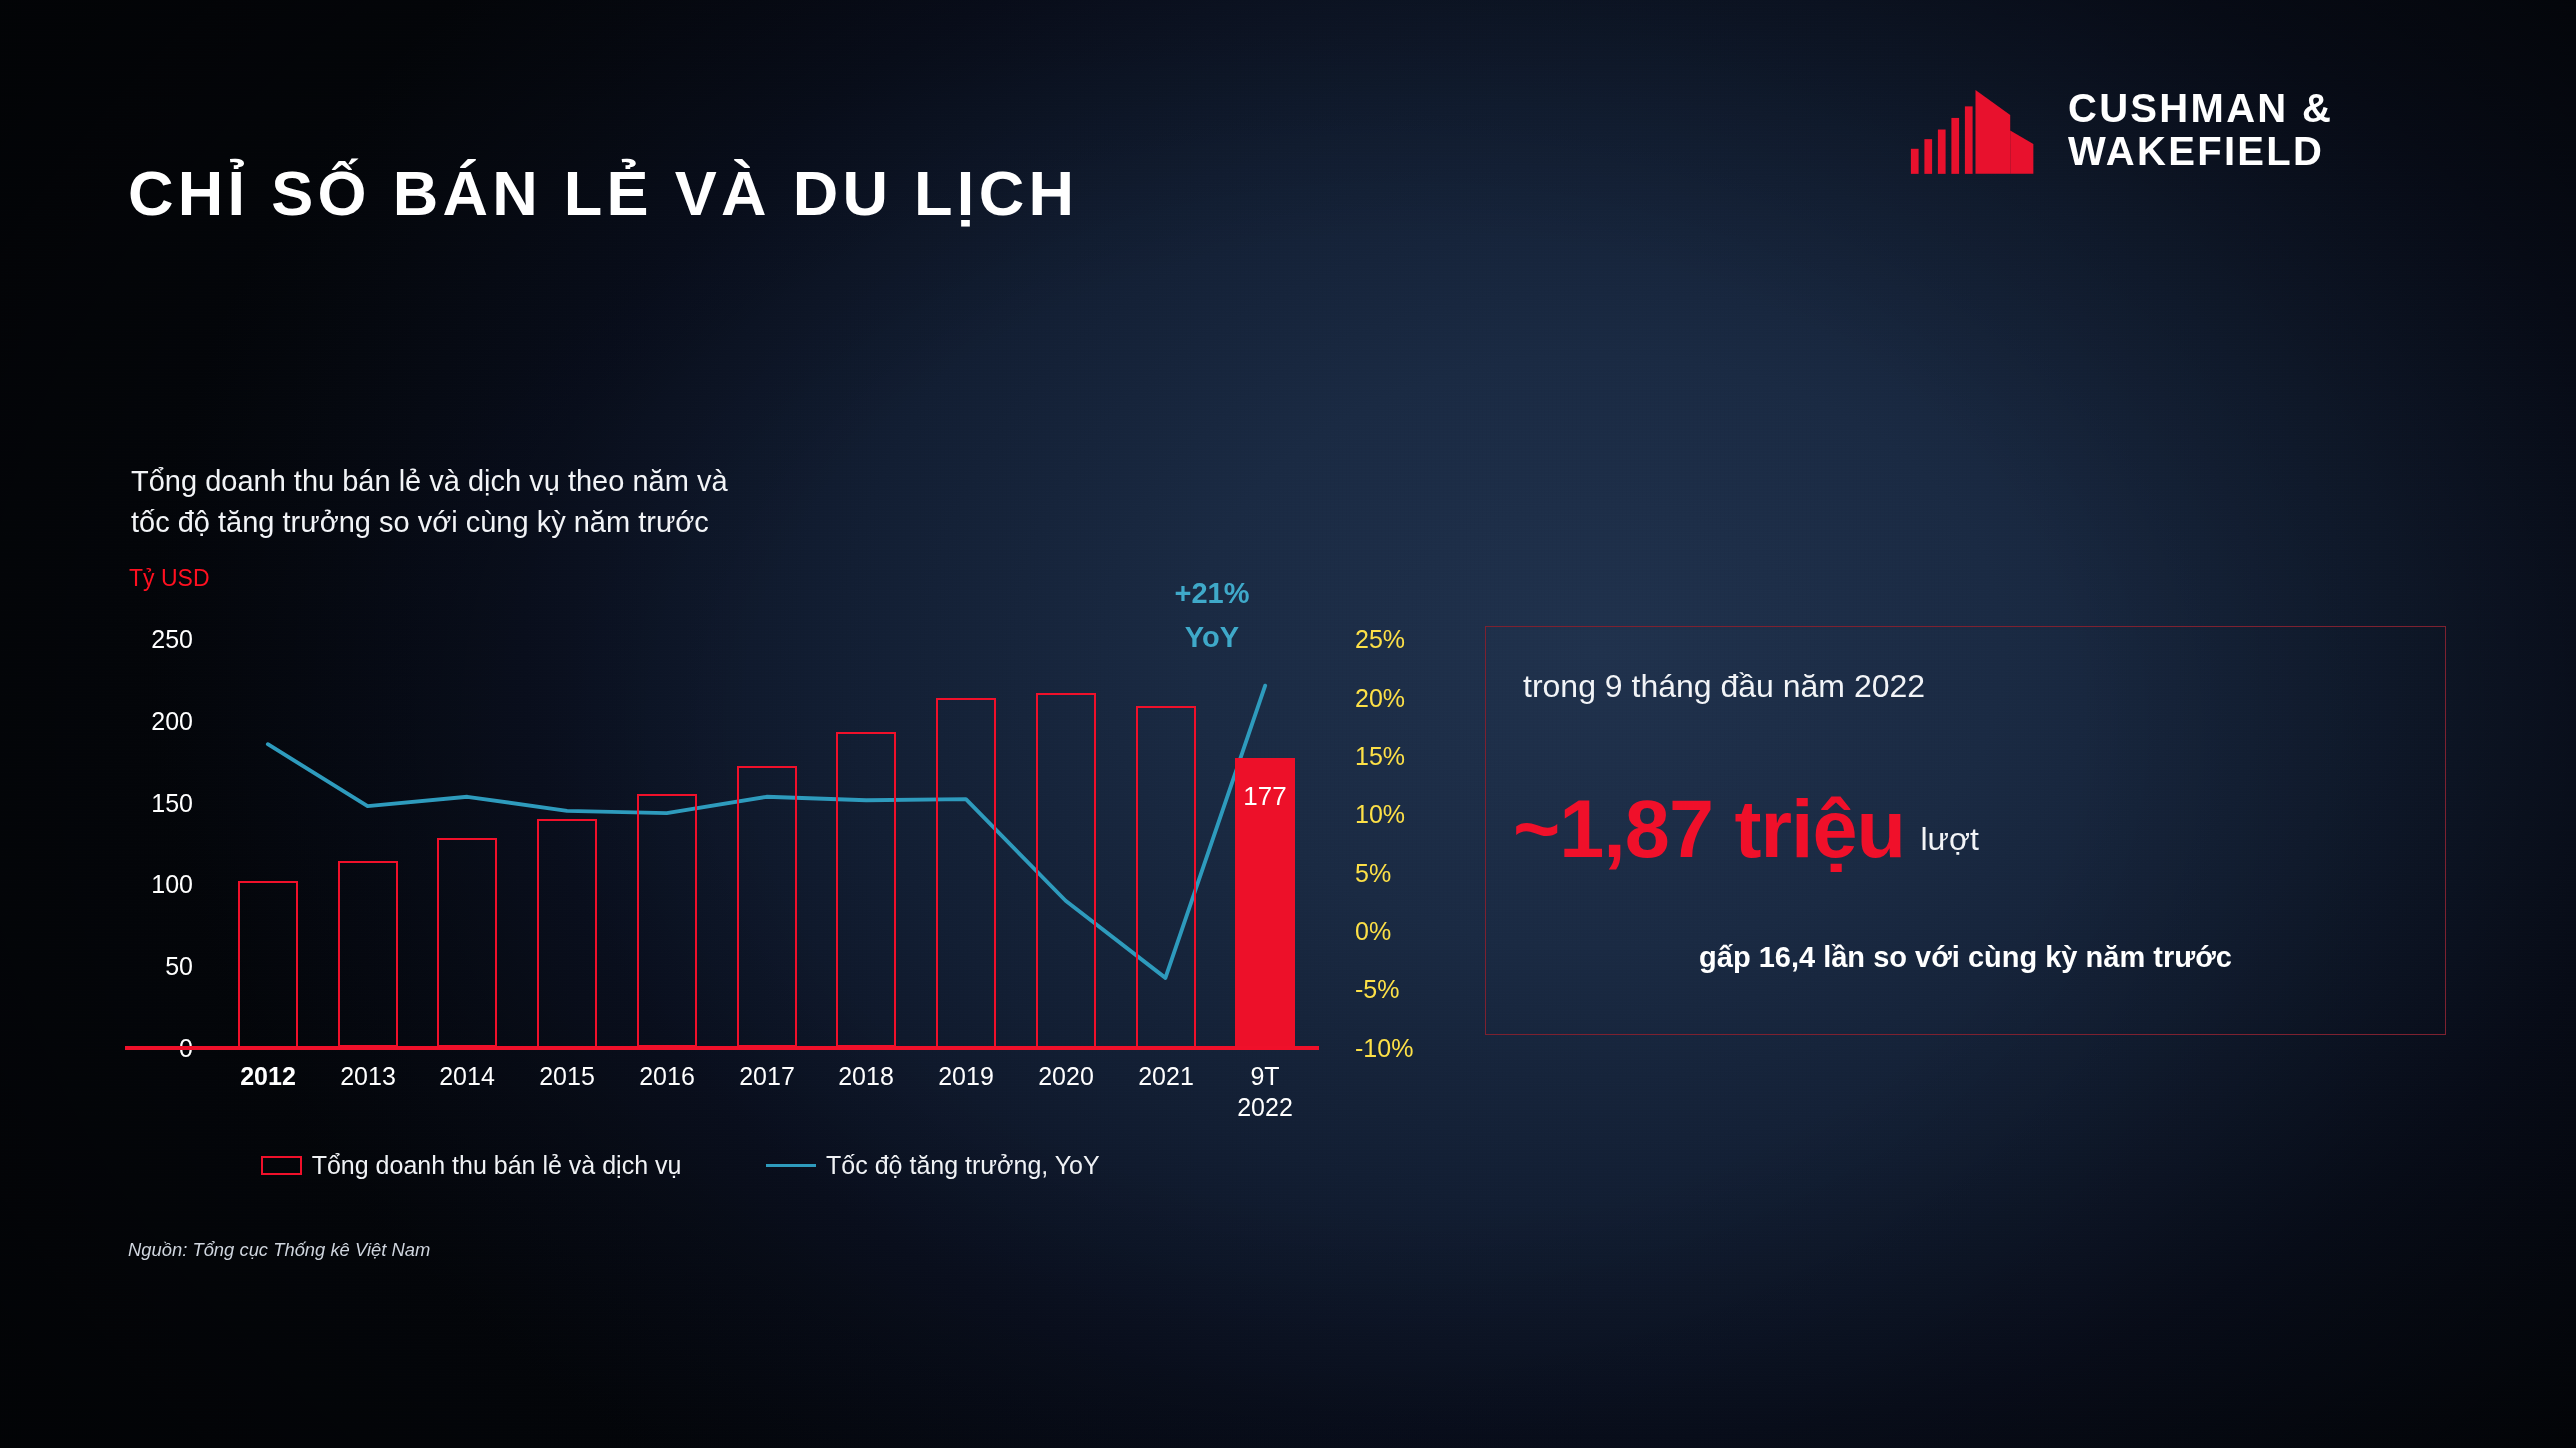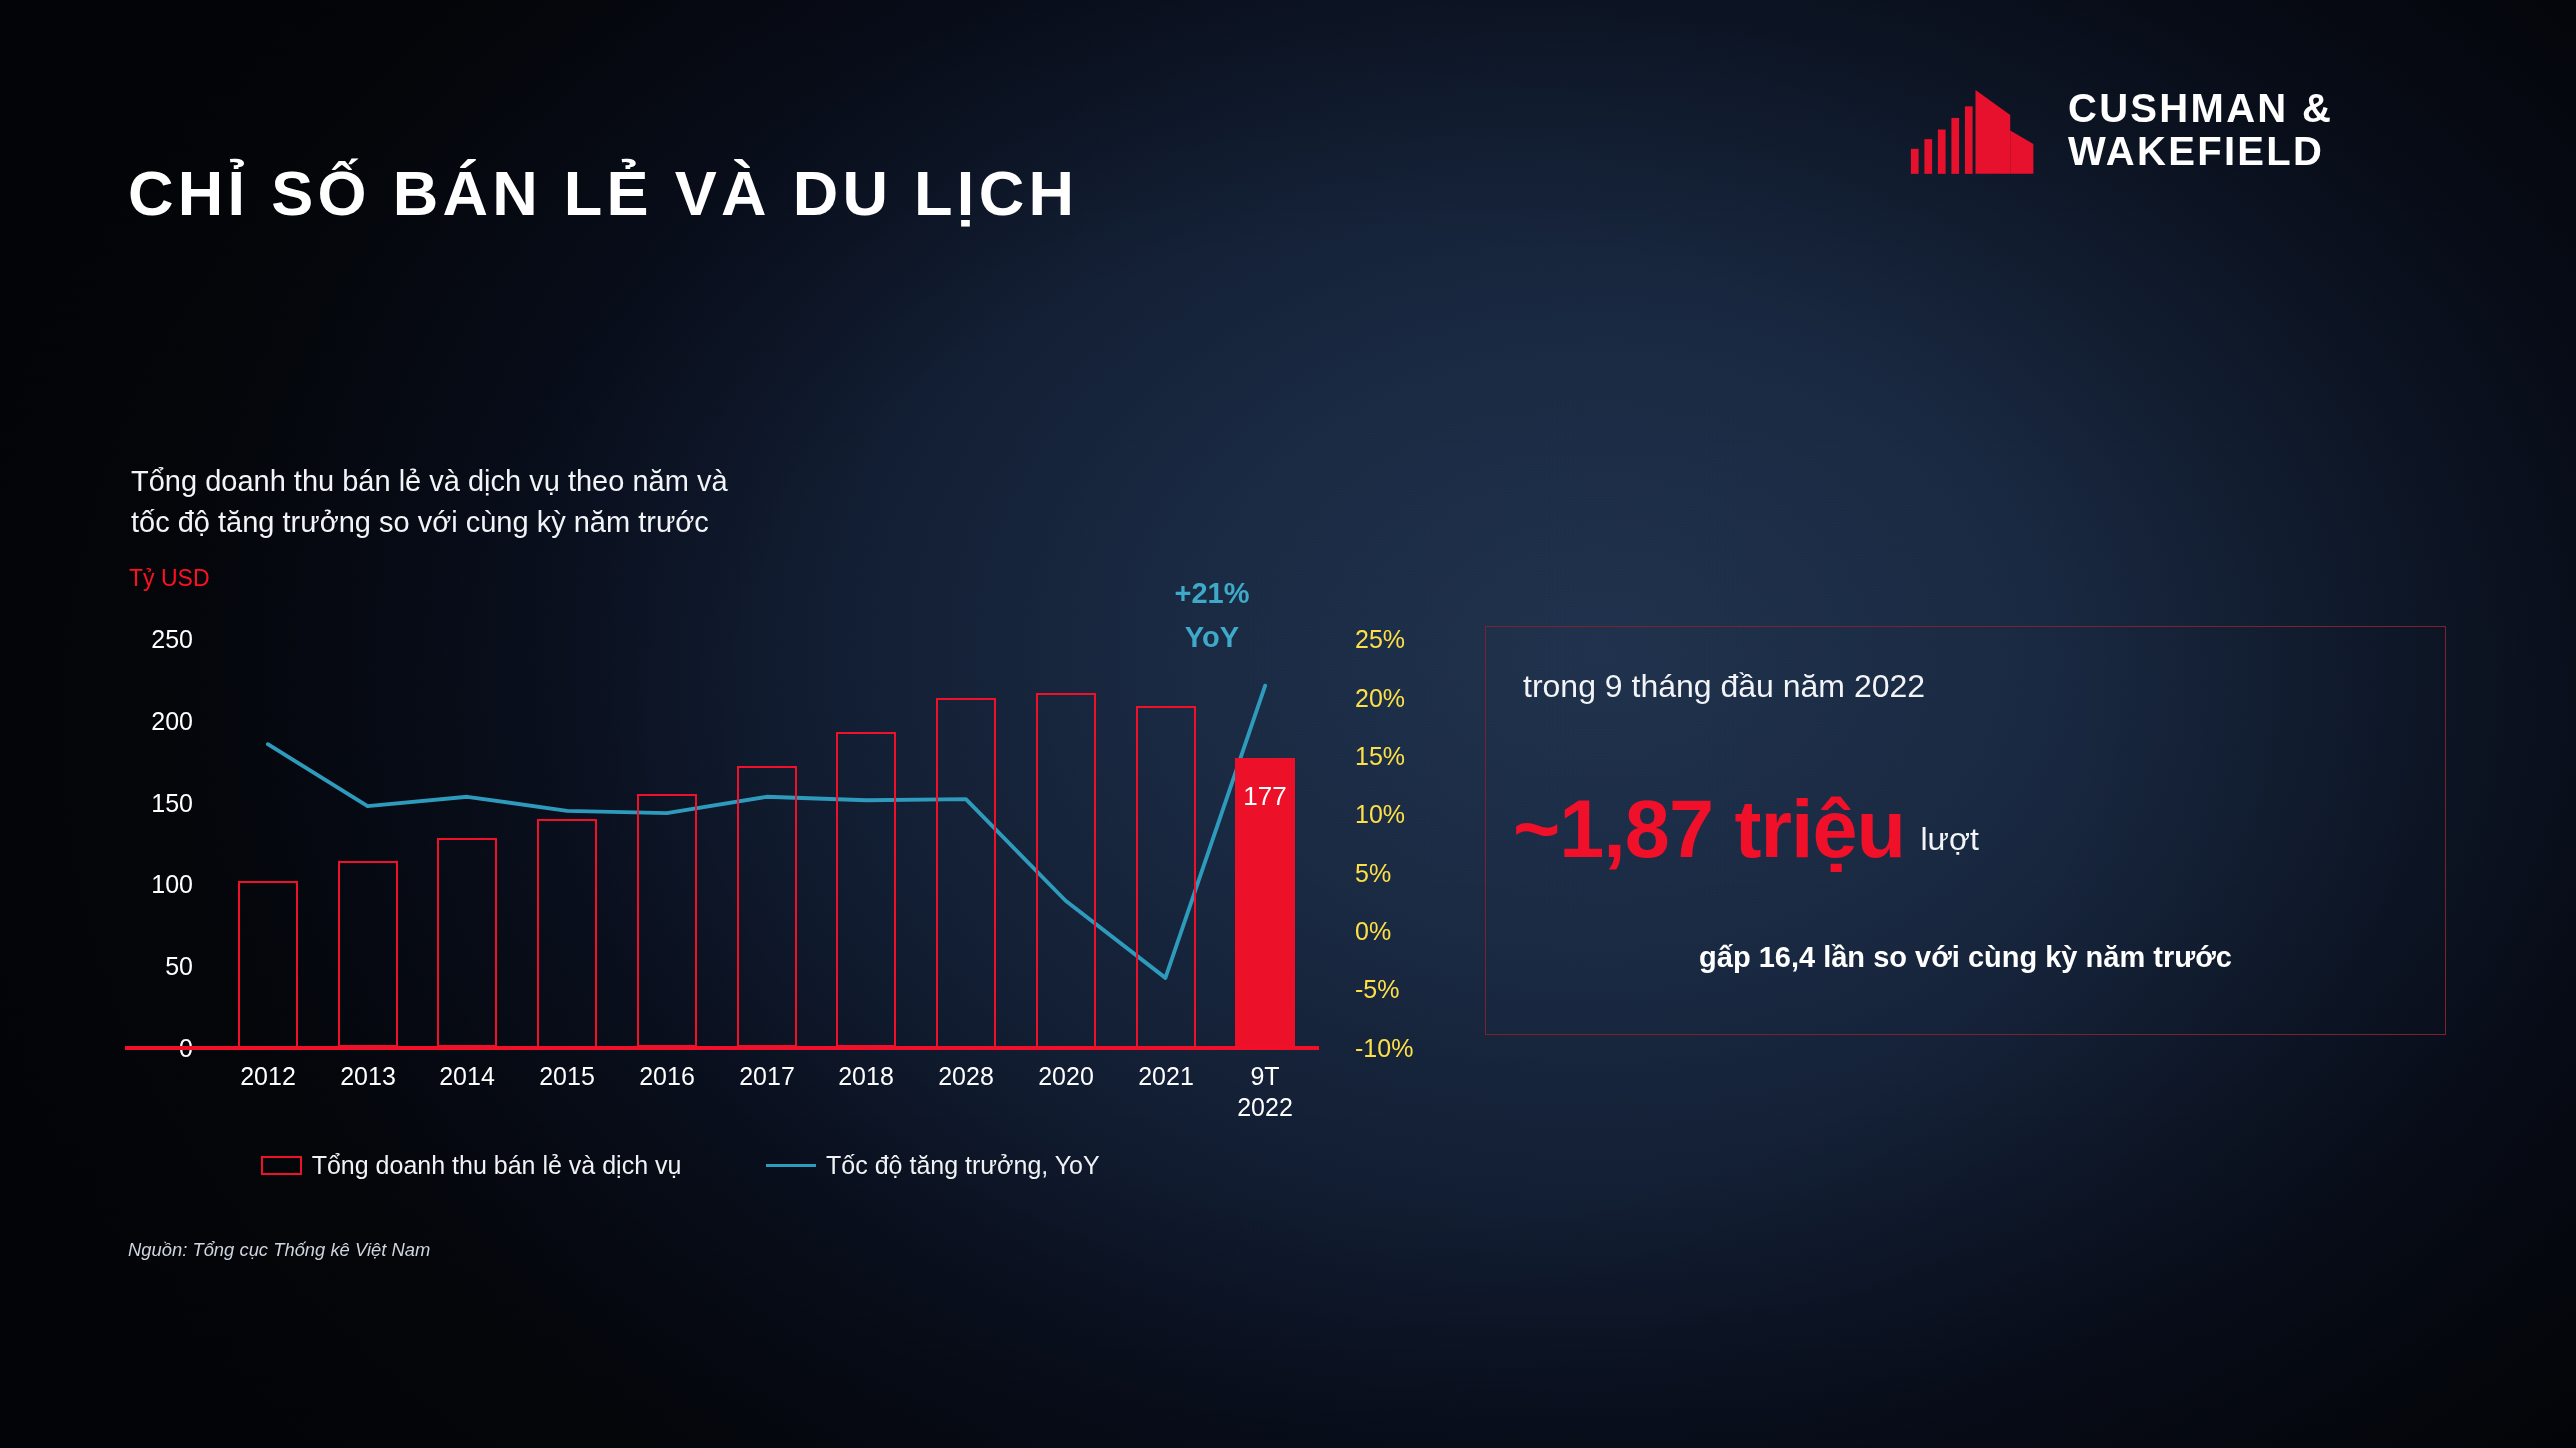--- a/index.html
+++ b/index.html
@@ -173,28 +173,28 @@
     <div style="position: absolute; left: -93px; width: 1194px; top: 407px; height: 3.9px; background: rgb(240, 16, 42);"></div>
     <div id="bar-value" style="left: 1017px; width: 60px; top: 142px;">177</div>
   </div>
 
 <div id="yoy-ann">
   <div>+21%</div>
   <div>YoY</div>
 </div>
 
 <div id="xaxis">
-    <div class="xtick" style="left: 50px; top: 0px;">2012</div>
+    <div class="xtick" style="left: 50px; top: 0px; font-weight: bold;">2012</div>
     <div class="xtick" style="left: 150px; top: 0px;">2013</div>
     <div class="xtick" style="left: 249px; top: 0px;">2014</div>
     <div class="xtick" style="left: 349px; top: 0px;">2015</div>
     <div class="xtick" style="left: 449px; top: 0px;">2016</div>
     <div class="xtick" style="left: 549px; top: 0px;">2017</div>
     <div class="xtick" style="left: 648px; top: 0px;">2018</div>
-    <div class="xtick" style="left: 748px; top: 0px;">2028</div>
+    <div class="xtick" style="left: 748px; top: 0px;">2019</div>
     <div class="xtick" style="left: 848px; top: 0px;">2020</div>
     <div class="xtick" style="left: 948px; top: 0px;">2021</div>
     <div class="xtick" style="left: 1047px; top: 0px;">9T
 2022</div>
   </div>
 
 <div id="legend">
     <div class="leg">
       <span class="swatch-box" style="border-color: rgb(240, 16, 42);"></span>
       <span class="leg-txt">Tổng doanh thu bán lẻ và dịch vụ</span>

